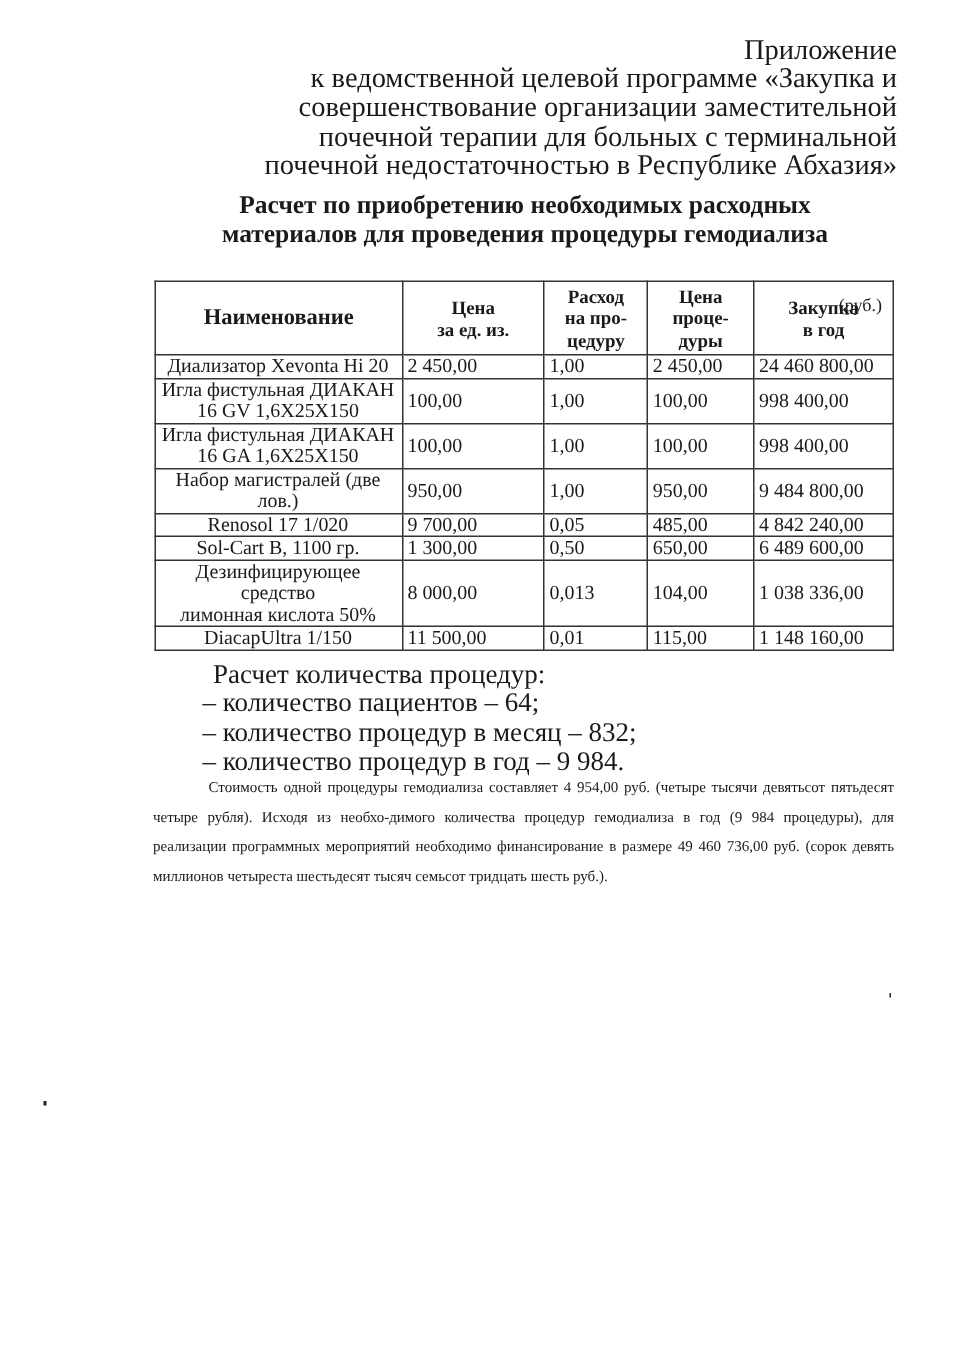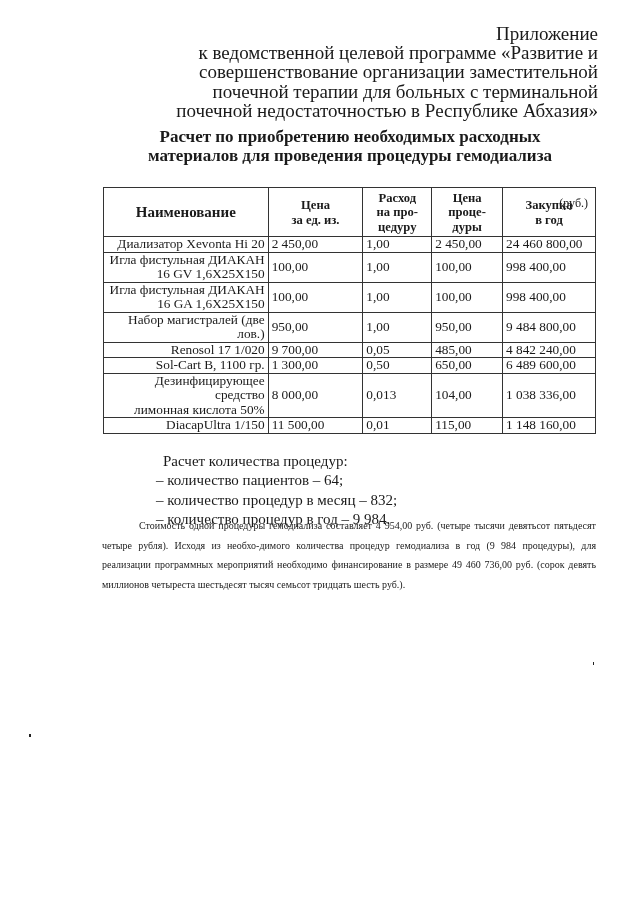--- a/index.html
+++ b/index.html
@@ -11,35 +11,35 @@
   .title { position: absolute; left: 100px; width: 500px; top: 127px; text-align: center;
            font-weight: bold; font-size: 17px; line-height: 19px; }
   .unit { position: absolute; right: 52px; top: 168px; font-size: 12px; margin-top: 28px; }
   table.calc { position: absolute; left: 103px; top: 187px; width: 493px;
                border-collapse: collapse; font-size: 13.3px; line-height: 14.5px; }
   table.calc th, table.calc td { border: 1px solid #333; padding: 0 3px; }
   table.calc th { font-weight: bold; font-size: 12.6px; line-height: 14.5px; text-align: center;
                   height: 47px; padding-top: 1px; }
   table.calc th.name-h { font-size: 15px; }
   table.calc td { text-align: left; white-space: nowrap; }
-  table.calc td.name { text-align: right; white-space: normal; padding-left: 2px; }
+  table.calc td.name { text-align: center; white-space: normal; padding-left: 2px; }
   table.calc tr.total td { font-weight: bold; }
   col.c1 { width: 165px; } col.c2 { width: 95px; } col.c3 { width: 69px; }
   col.c4 { width: 71px; } col.c5 { width: 93px; }
-  .body-text { position: absolute; left: 156px; top: 440px; font-size: 15px; line-height: 19.3px; margin-top: 12px; }
+  .body-text { position: absolute; left: 135px; top: 440px; font-size: 18px; line-height: 19.3px; }
   .para { position: absolute; left: 102px; width: 494px; top: 516px; font-size: 10px;
           line-height: 19.5px; text-align: justify; text-indent: 37px; }
   .speck { position: absolute; background: #222; }
 </style>
 </head>
 <body>
 
 <div class="appendix">
   <div>Приложение</div>
-  <div>к ведомственной целевой программе «Развитие и</div>
+  <div>к ведомственной целевой программе «Закупка и</div>
   <div>совершенствование организации заместительной</div>
   <div>почечной терапии для больных с терминальной</div>
   <div>почечной недостаточностью в Республике Абхазия»</div>
 </div>
 
 <div class="title">
   <div>Расчет по приобретению необходимых расходных</div>
   <div>материалов для проведения процедуры гемодиализа</div>
 </div>
 

